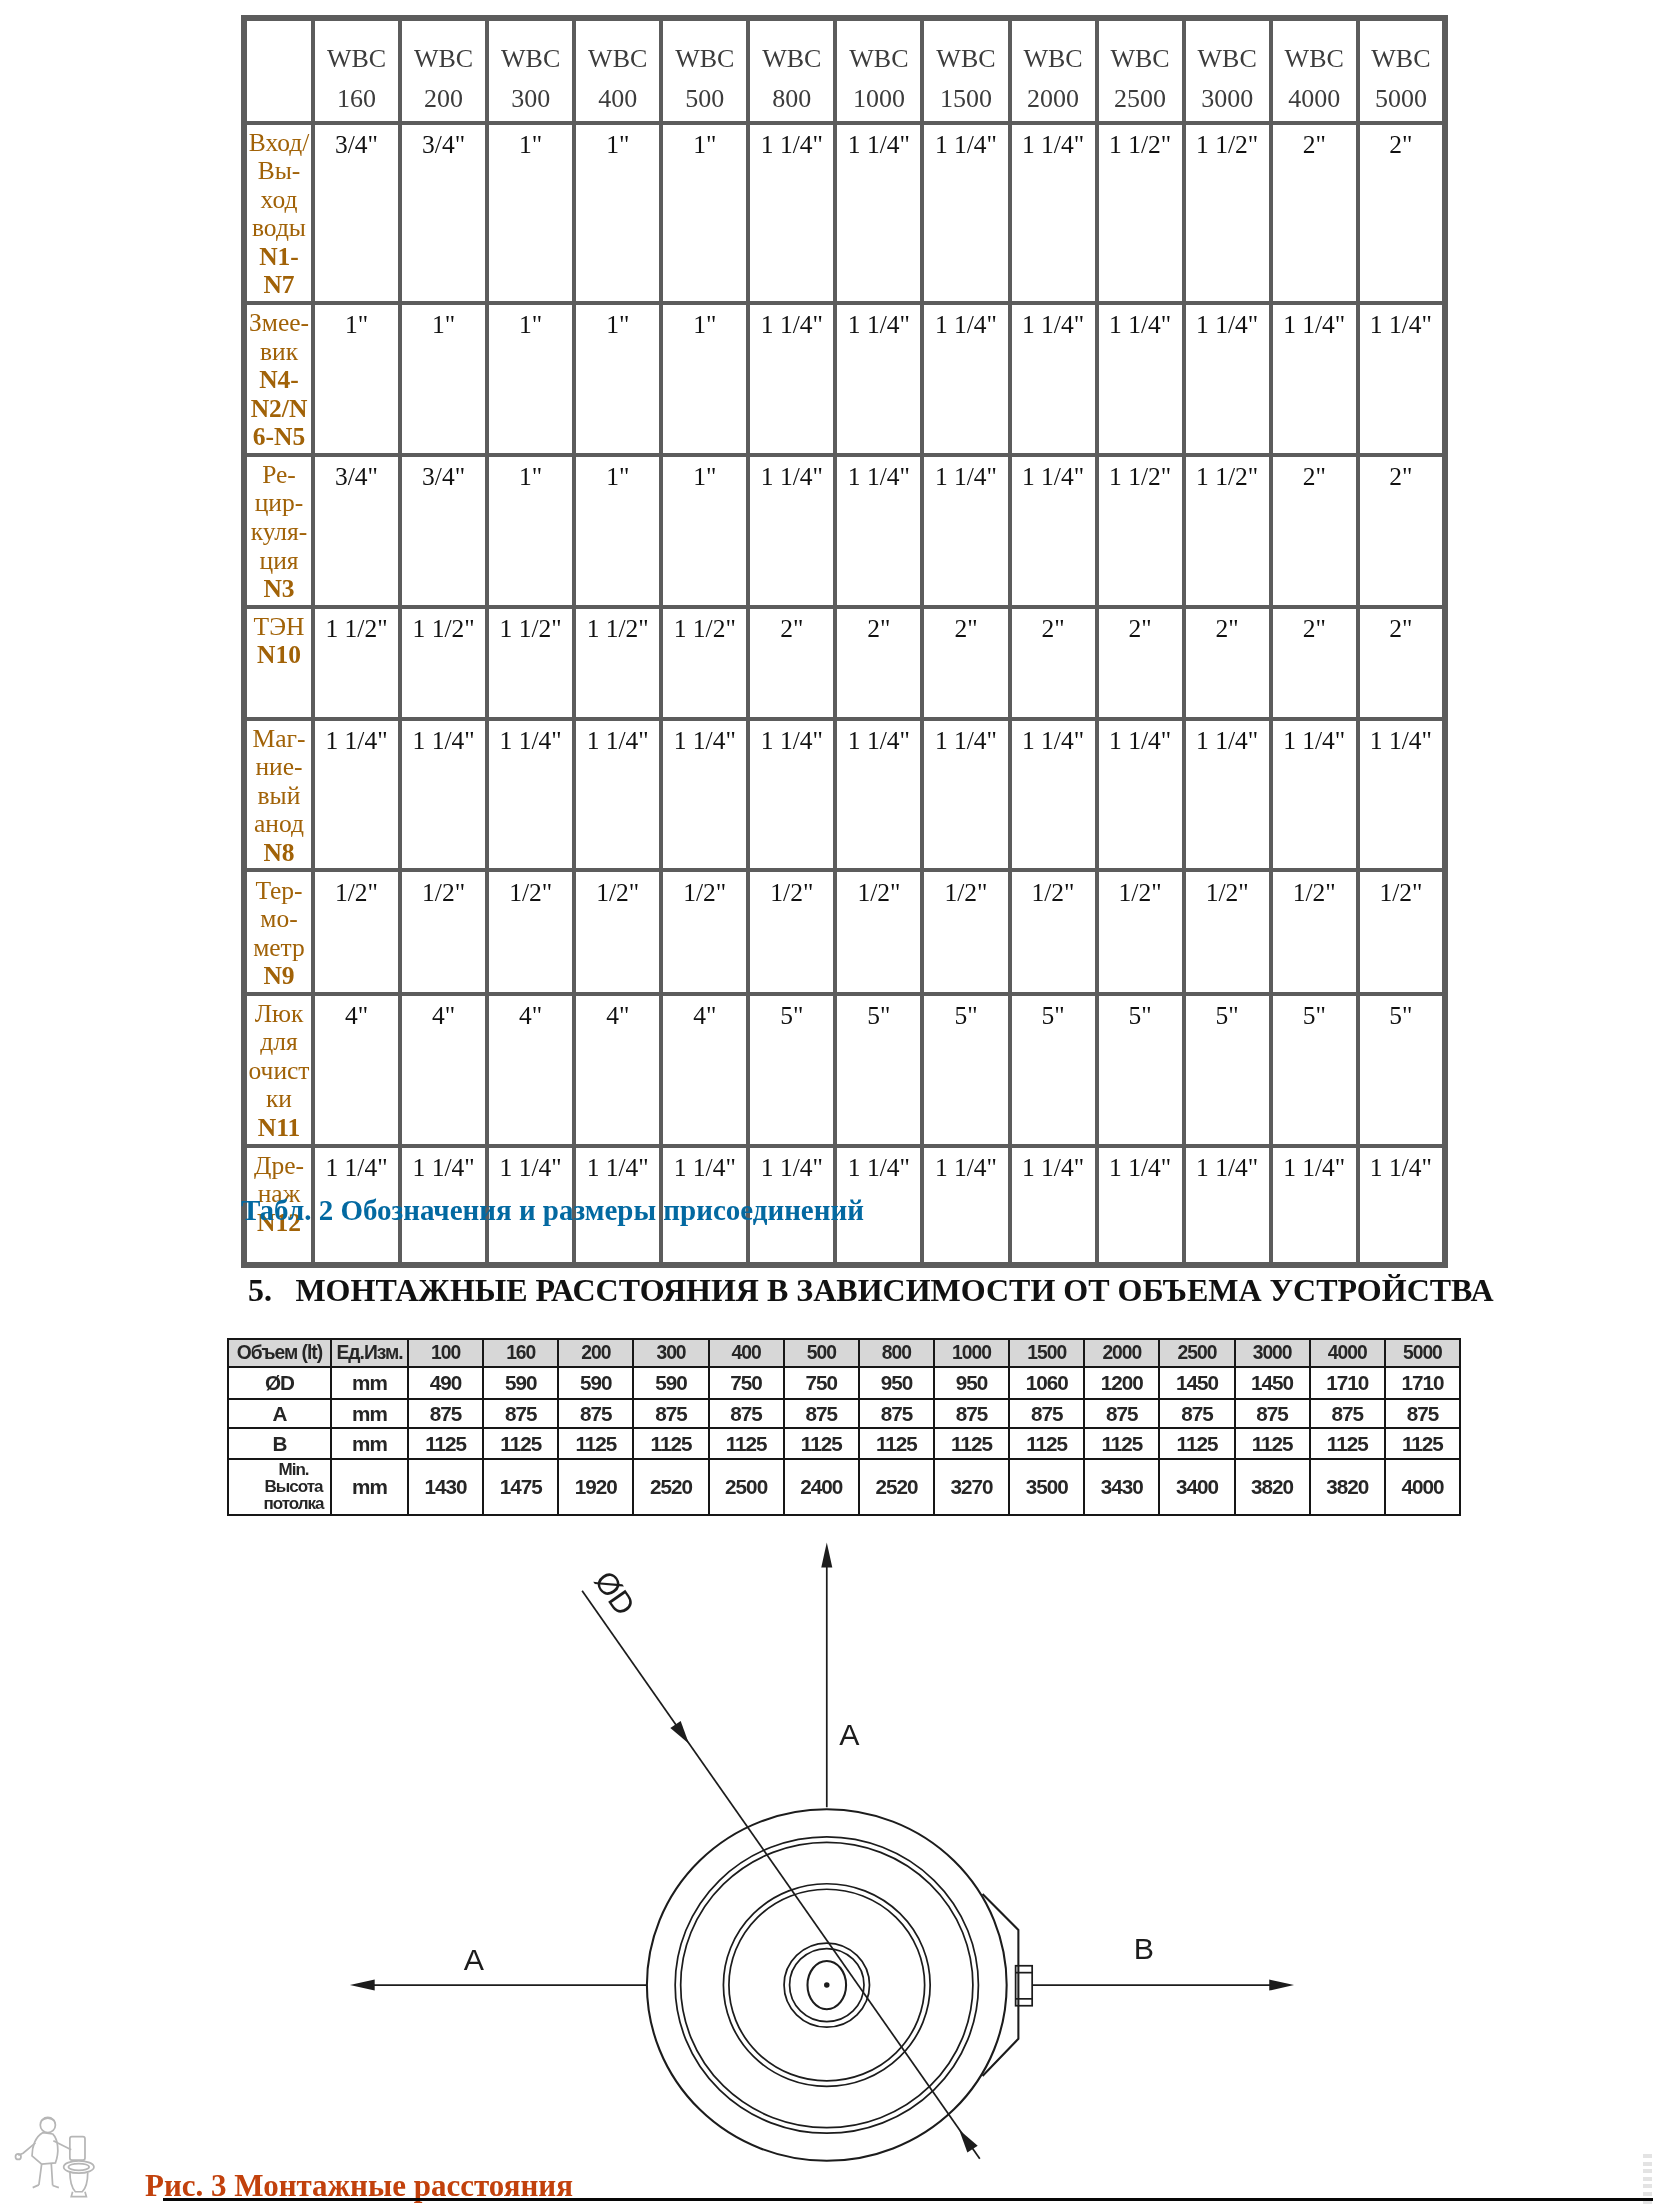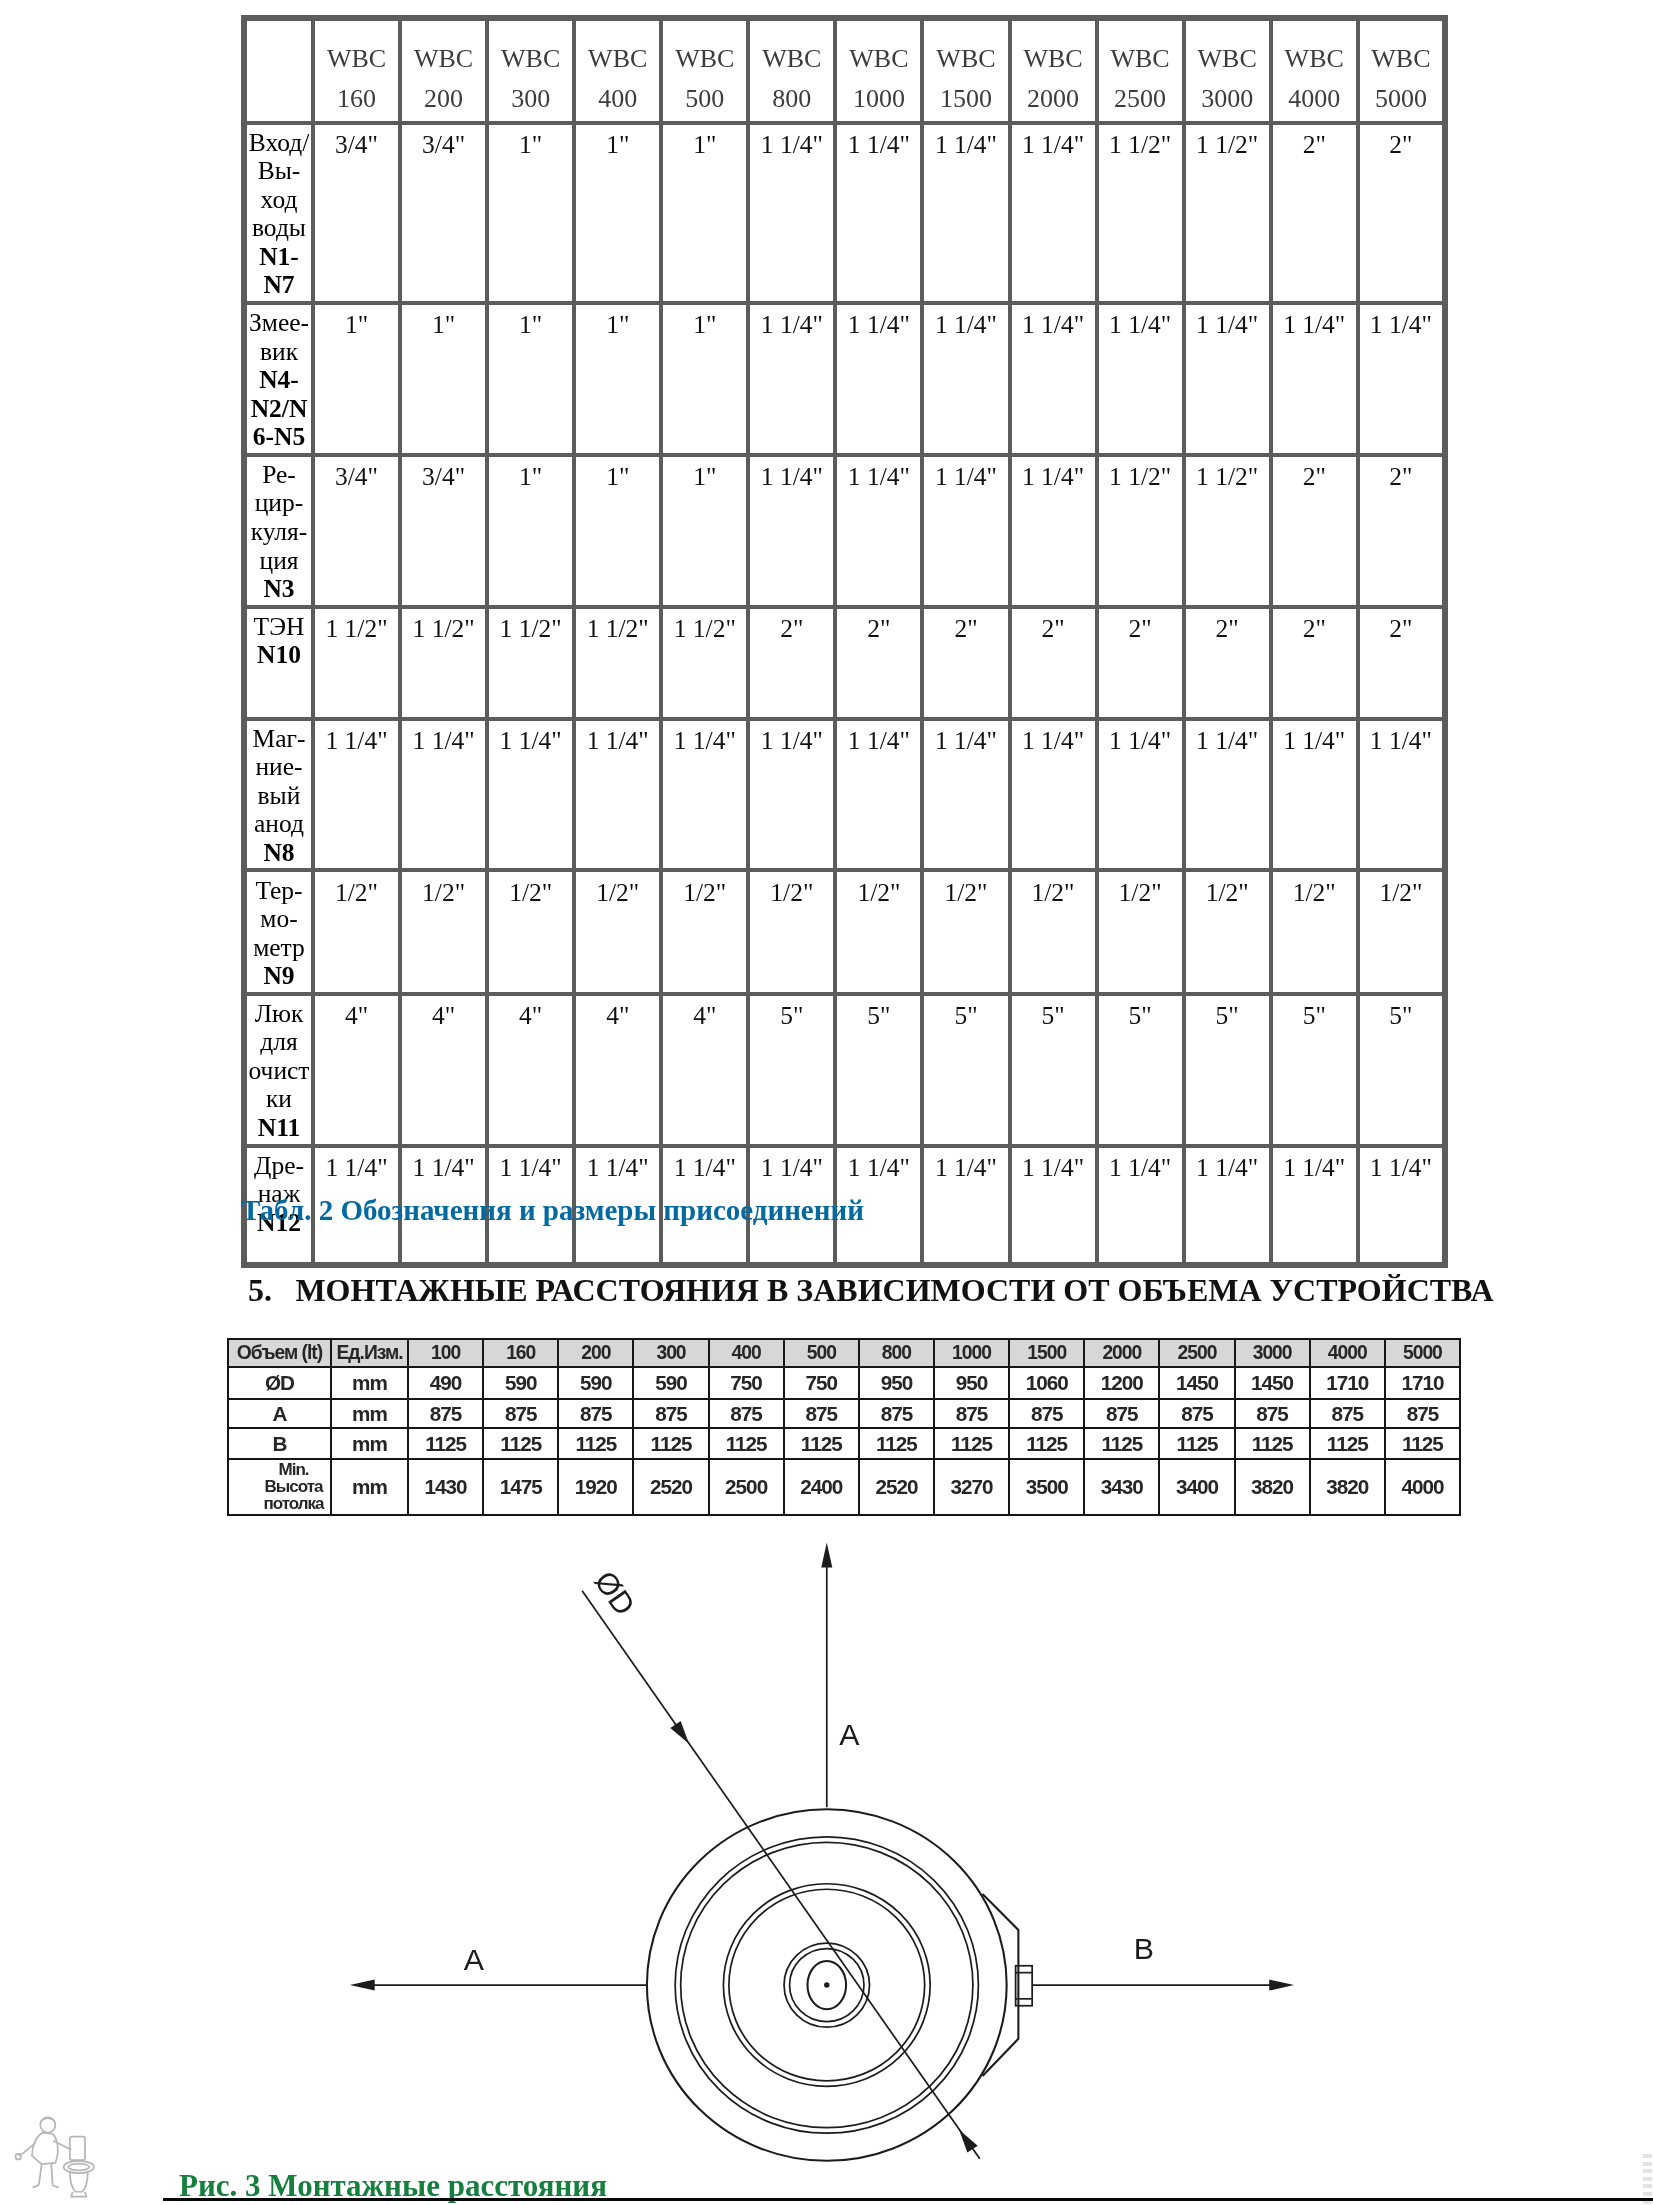--- a/index.html
+++ b/index.html
@@ -3,32 +3,32 @@
 <meta charset="utf-8">
 <style>
   html,body{margin:0;padding:0;background:#ffffff;}
   body{width:1654px;height:2205px;position:relative;font-family:"Liberation Serif","DejaVu Serif",serif;color:#1e1e1e;overflow:hidden;}
   .pre{white-space:pre-line;}
 
   
   #t1{position:absolute;left:241px;top:15px;width:1207px;border-collapse:collapse;table-layout:fixed;border:6.2px solid #5c5c5c;}
   #t1 td{border:4.1px solid #5c5c5c;vertical-align:top;text-align:center;background:#fff;}
   #t1 td.hcell{font-size:26px;line-height:1.55;padding-top:18px;color:#3c3c3c;text-align:center;}
-  #t1 td.lblcell{font-size:25.5px;line-height:1.12;padding-top:4.1px;color:#000000;}
+  #t1 td.lblcell{font-size:25.5px;line-height:1.12;padding-top:4.1px;color:#a16207;}
   #t1 .code{font-weight:bold;}
   #t1 td.vcell{font-size:25.5px;padding-top:5.5px;color:#111;}
   #t1 tr.tr0{height:103px}#t1 tr.tr1{height:152px}#t1 tr.tr2{height:126px}
   #t1 tr.tr3{height:126px}#t1 tr.tr4{height:112px}#t1 tr.tr5{height:134px}
   #t1 tr.tr6{height:112px}#t1 tr.tr7{height:126px}#t1 tr.tr8{height:119px}
 
   
   .caption1{position:absolute;left:241px;top:1194px;font-size:29px;font-weight:bold;color:#0369a1;}
   .sec-heading{position:absolute;left:248px;top:1272px;font-size:32px;font-weight:bold;color:#111;display:flex;}
   .sec-heading .num{margin-right:23.4px;}
-  .figcaption{position:absolute;left:145px;top:2168px;font-size:31px;font-weight:bold;color:#15803d;margin-left:34px;}
+  .figcaption{position:absolute;left:145px;top:2168px;font-size:31px;font-weight:bold;color:#c2410c;}
 
   
   #t2{position:absolute;left:227px;top:1338px;width:1234px;border-collapse:collapse;table-layout:fixed;
       font-family:"Liberation Sans","DejaVu Sans",sans-serif;}
   #t2 td{border:2.1px solid #161616;text-align:center;vertical-align:middle;background:#fff;
          font-size:20.7px;font-weight:bold;letter-spacing:-1px;color:#262626;line-height:1.02;}
   #t2 tr.tr0 td{background:#d7d7d7;font-size:19.3px;margin-top:48px;}
   #t2 td.minlbl{font-size:17px;padding-left:29px;}
   #t2 tr.tr0{height:27.6px}#t2 tr.tr1{height:32px}#t2 tr.tr2{height:29px}
   #t2 tr.tr3{height:31px}#t2 tr.tr4{height:48px}

